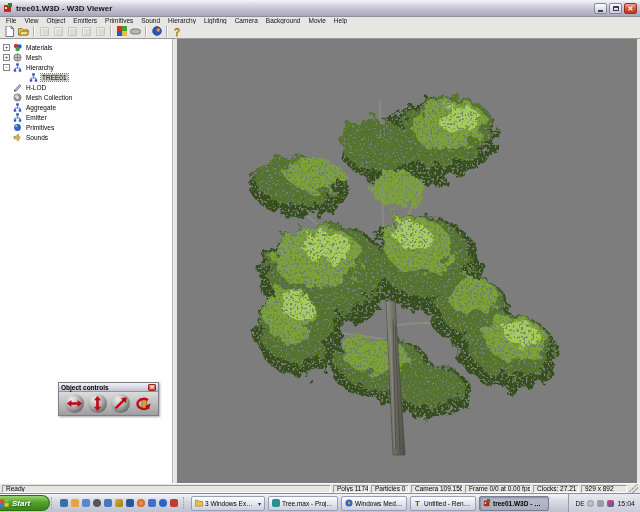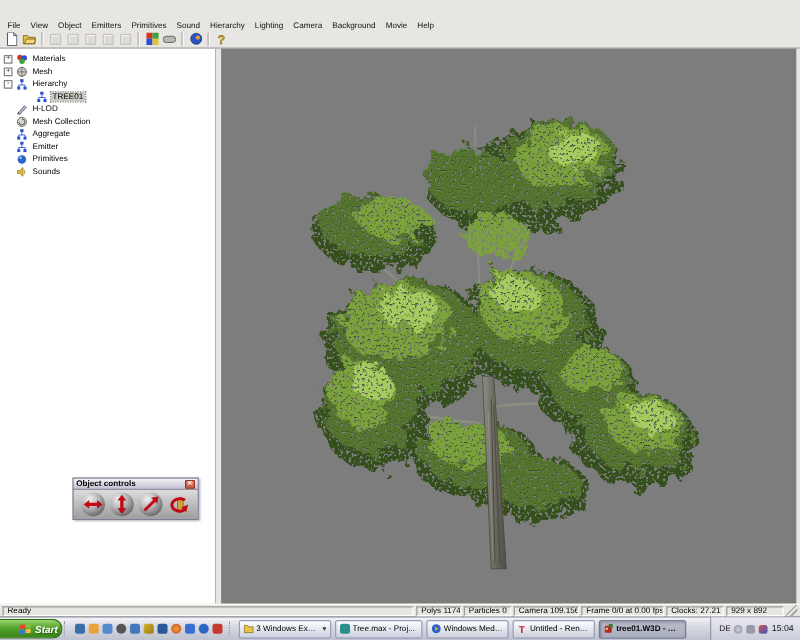--- a/index.html
+++ b/index.html
@@ -73,21 +73,21 @@
   .sb-grip { width:9px; height:9px; background:
     linear-gradient(135deg, transparent 40%, #aaa 40%, #aaa 50%, transparent 50%, transparent 65%, #aaa 65%, #aaa 75%, transparent 75%); }
 
   
   .taskbar { position:absolute; left:0; top:493px; width:640px; height:19px;
     background:linear-gradient(180deg,#f5f5f8 0%,#d7d9e2 40%,#bfc2cf 100%);
     border-top:1px solid #8a8a9a; display:flex; align-items:stretch; }
   .start-btn { width:50px; margin:1px 0; border-radius:0 8px 8px 0;
     background:linear-gradient(180deg,#9ad56c 0%,#55a22e 45%,#3c8a1a 90%);
     border:1px solid #2d6d12; border-left:none; color:#fff; font-size:8px; font-weight:bold; font-style:italic;
-    display:flex; align-items:center; gap:3px; padding-left:16px;
+    display:flex; align-items:center; gap:3px; padding-left:0;
     text-shadow:1px 1px 1px rgba(0,0,0,.4); }
   .ql-grip { width:4px; margin:3px 1px; border-left:1px dotted #9a9aac; }
   .quicklaunch { display:flex; align-items:center; gap:3px; padding:0 4px; }
   .ql-icon { width:8px; height:8px; border-radius:2px; display:block; }
   .tasks { flex:1; display:flex; align-items:center; gap:3px; padding:0 3px; overflow:hidden; }
   .task { height:15px; border:1px solid #98a0b8; border-radius:2px;
     background:linear-gradient(180deg,#fefefe,#dfe2ec 60%,#ccd0de); display:flex; align-items:center;
     gap:2px; padding:0 3px; font-size:6.5px; white-space:nowrap; overflow:hidden; flex:0 1 auto; }
   .task.active { background:linear-gradient(180deg,#b9bdcb,#a9adbd); border-color:#767d96;
     box-shadow:inset 1px 1px 2px rgba(0,0,0,.25); font-weight:bold; }
@@ -98,20 +98,37 @@
     background:linear-gradient(180deg,#e9e9f0,#c9ccd9); border-left:1px solid #9a9aad; }
   .tray-lang { font-size:6.5px; color:#111; }
   .tray-icon { width:7px; height:7px; border-radius:2px; display:block; }
   .tray-clock { font-size:7px; color:#111; }
 </style>
 </head>
 <body>
 
 <div class="screen">
 
+  <div class="titlebar">
+    <svg class="app-icon" viewBox="0 0 10 10">
+      <rect x="1" y="2" width="7" height="7" rx="1" fill="#b8281c"></rect>
+      <rect x="5" y="0" width="4" height="4" fill="#3d7a2a"></rect>
+      <rect x="2" y="4" width="2" height="2" fill="#f2e4b0"></rect>
+    </svg>
+    <span class="title-text">tree01.W3D - W3D Viewer</span>
+    <span class="win-buttons">
+      <span class="wbtn">
+          <span class="glyph-min"></span>
+        </span>
+      <span class="wbtn">
+          <span class="glyph-max"></span>
+        </span>
+      <span class="wbtn close">✕</span>
+    </span>
+  </div>
 
   <div class="menubar">
     <span class="menu-item">File</span>
     <span class="menu-item">View</span>
     <span class="menu-item">Object</span>
     <span class="menu-item">Emitters</span>
     <span class="menu-item">Primitives</span>
     <span class="menu-item">Sound</span>
     <span class="menu-item">Hierarchy</span>
     <span class="menu-item">Lighting</span>

